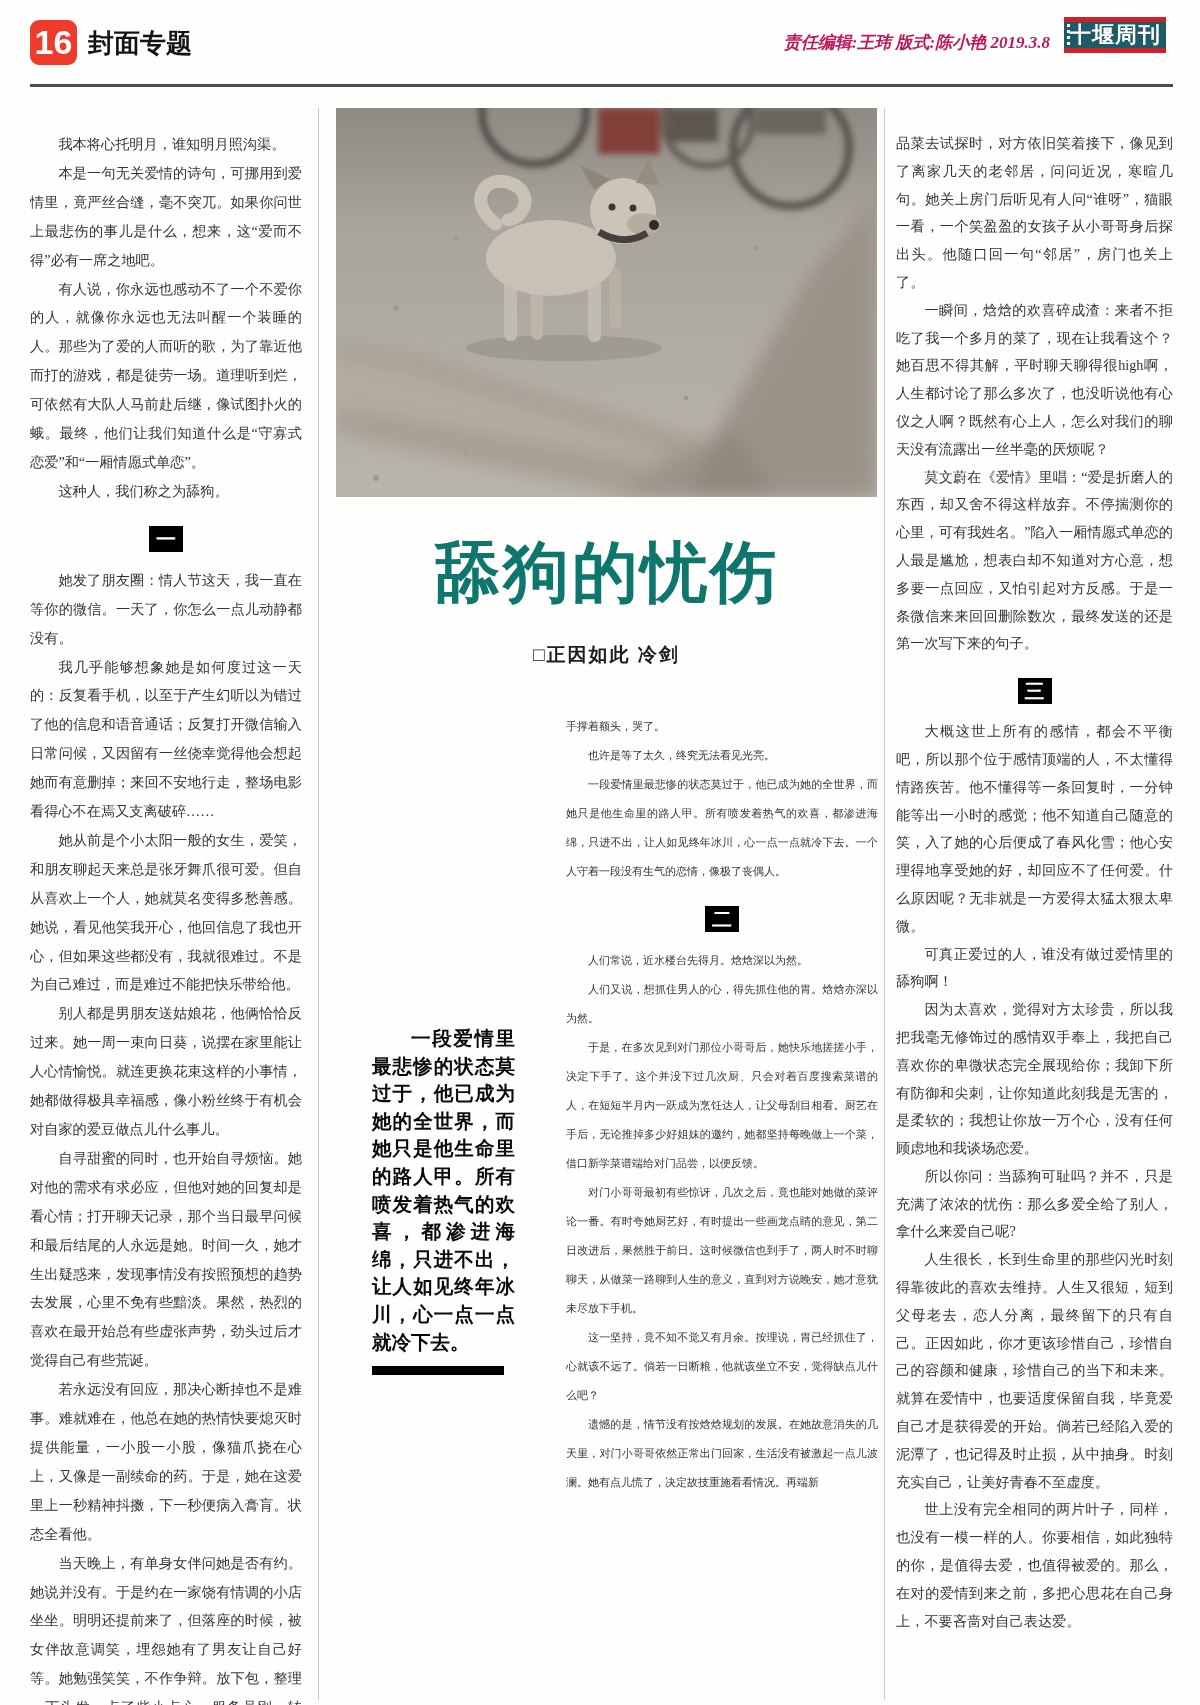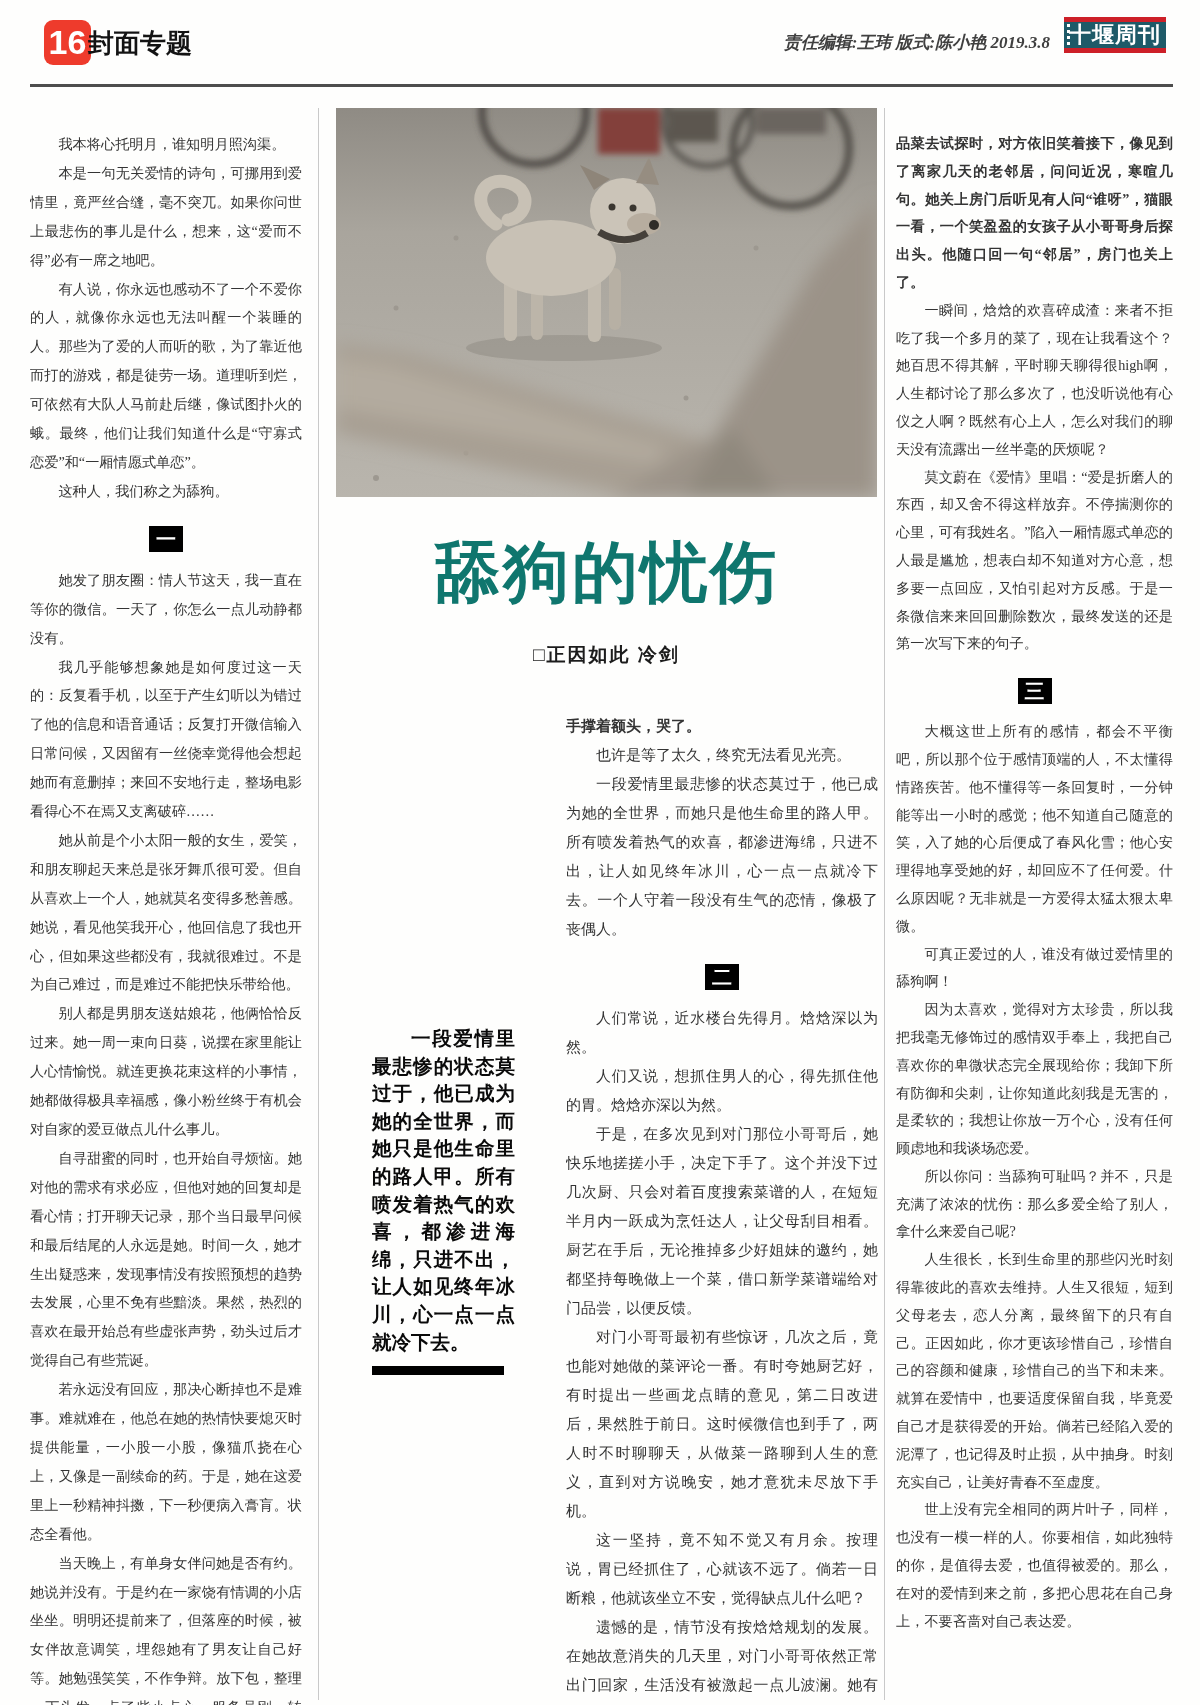--- a/index.html
+++ b/index.html
@@ -1,43 +1,43 @@
 <!DOCTYPE html>
 <html lang="zh"><head>
 <meta charset="utf-8">
 <style>
   html,body{margin:0;padding:0;background:#e9e9e9;}
   .page{position:relative;width:1200px;height:1705px;background:#fefefd;overflow:hidden;
         font-family:"Liberation Serif","DejaVu Serif",serif;color:#343434;}
   
-  .page-badge{position:absolute;left:44px;top:20px;width:47px;height:45px;background:#ee3b2c;
+  .page-badge{position:absolute;left:30px;top:20px;width:47px;height:45px;background:#ee3b2c;
               border-radius:9px;color:#fff;font:bold 34px/45px "Liberation Sans","DejaVu Sans",sans-serif;
               text-align:center;}
   .section-title{position:absolute;left:88px;top:30px;font:bold 26px/26px "Liberation Sans","DejaVu Sans",sans-serif;color:#131313;text-align:center;}
   .header-meta{position:absolute;left:700px;top:33px;width:350px;text-align:right;
-               font:bold italic 17px/20px "Liberation Serif","DejaVu Serif",serif;color:#404040;}
+               font:bold italic 17px/20px "Liberation Serif","DejaVu Serif",serif;color:#be185d;}
   .masthead{position:absolute;left:1064px;top:17px;width:102px;height:26px;background:#1e5a68;
             border-top:5px solid #cd2028;border-bottom:5px solid #cd2028;color:#fff;
             text-align:center;font:bold 22px/26px "Liberation Serif","DejaVu Serif",serif;letter-spacing:1px;}
   .mast-marks{position:absolute;left:3px;top:2px;width:3px;height:22px;
               background:repeating-linear-gradient(#fff 0 3px,transparent 3px 6px);}
   .header-rule{position:absolute;left:30px;top:84px;width:1143px;height:3px;background:#4d4d4d;}
   
   .vline{position:absolute;top:108px;width:1px;height:1592px;background:#c9c9c9;}
   .vline.v1{left:318px;} .vline.v2{left:884px;}
   
   .col{position:absolute;overflow:hidden;margin-top:20px;}
   .col p{margin:0;text-indent:2em;text-align:justify;}
   .col-left{left:30px;top:110px;width:272px;height:1590px;}
   .col-left p{font-size:14.2px;line-height:28.9px;}
   .col-right{left:896px;top:110px;width:277px;height:1588px;}
   .col-right p{font-size:14.2px;line-height:27.8px;}
   .col-mid{left:566px;top:692px;width:312px;height:1008px;}
-  .col-mid p{font-size:15px;line-height:29px;}
-  .cont p:first-child{text-indent:0;font-weight:bold;}
+  .col-mid p{font-size:11px;line-height:29px;}
+  .cont p:first-child{text-indent:0;}
   
   .sec-marker{display:flex;justify-content:center;margin:20px 0 14px;}
   .sec-marker span{display:block;background:#000;color:#fff;min-width:34px;height:26px;
                    text-align:center;font:bold 20px/26px "Liberation Serif","DejaVu Serif",serif;}
   
   .photo{position:absolute;left:336px;top:108px;width:541px;height:389px;background:#b3afa8;overflow:hidden;}
   .photo svg{display:block;}
   
   .title{position:absolute;left:336px;top:536px;width:541px;text-align:center;color:#0f766e;
          font:900 66px/74px "Liberation Serif","DejaVu Serif",serif;letter-spacing:3px;}

